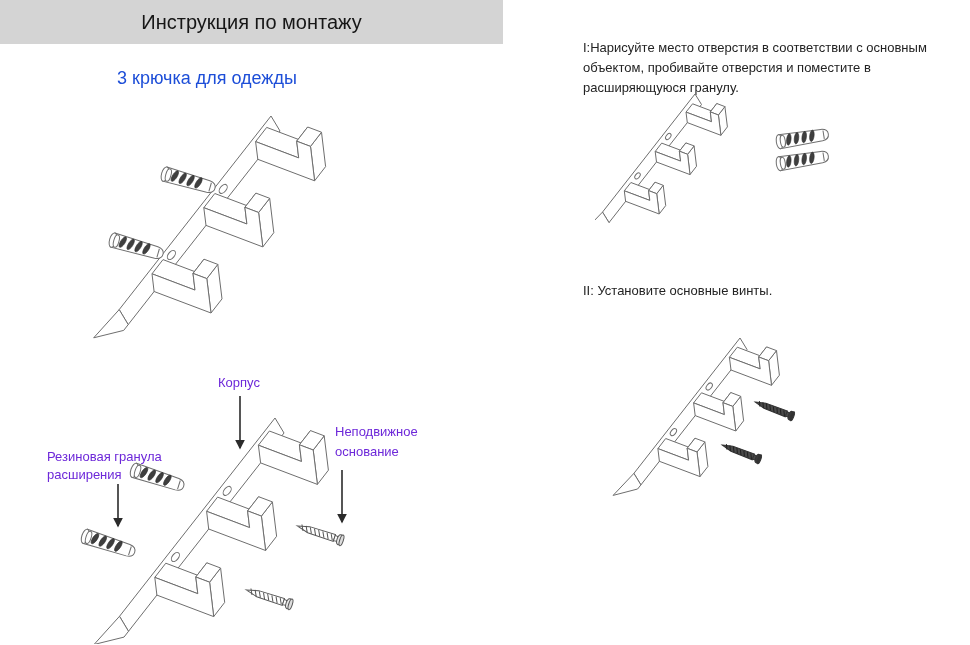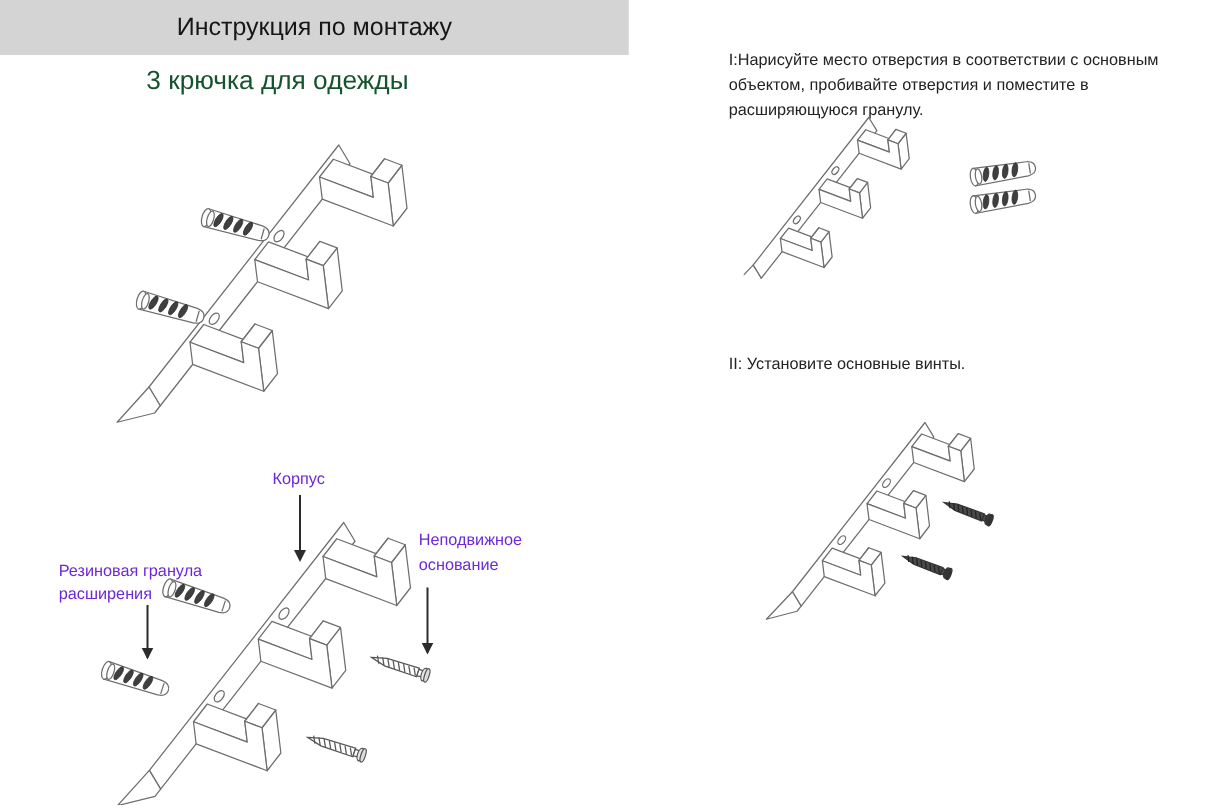--- a/index.html
+++ b/index.html
@@ -2,21 +2,21 @@
 <html lang="ru" style="--header-bg: #d4d4d4; --line: #6e6e6e; --dark: #3f3f3f; --text: #1f1f1f;"><head>
 <meta charset="utf-8">
 <style>
   *{margin:0;padding:0;box-sizing:border-box}
   html,body{width:970px;height:645px;background:#fff;overflow:hidden;
     font-family:"Liberation Sans","DejaVu Sans",sans-serif;color:var(--text,#1f1f1f)}
   .page{position:relative;width:970px;height:504px;background:#fff}
   .header-bar{position:absolute;left:0;top:0;width:503px;height:44px;
     background:var(--header-bg,#d4d4d4);display:flex;align-items:center;justify-content:center}
   .page-title{font-size:20px;color:#161616}
-  .subtitle{position:absolute;left:117px;top:53px;font-size:21px;color:#14532d}
+  .subtitle{position:absolute;left:117px;top:68px;font-size:18px;color:#1d4ed8}
   .fig{position:absolute}
   #fig1{left:55px;top:98px}
   #fig2{left:35px;top:372px}
   #fig3{left:595px;top:88px}
   #fig4{left:612px;top:330px}
   .callout{position:absolute;font-size:13px;line-height:18px;color:#6d28d9;z-index:2}
   #callout-korpus{left:218px;top:374px}
   #callout-rubber{left:47px;top:448px;width:152px}
   #callout-base{left:335px;top:422px;width:114px;line-height:20px}
   .step{position:absolute;font-size:13px;line-height:20px;color:#232323;width:392px}

